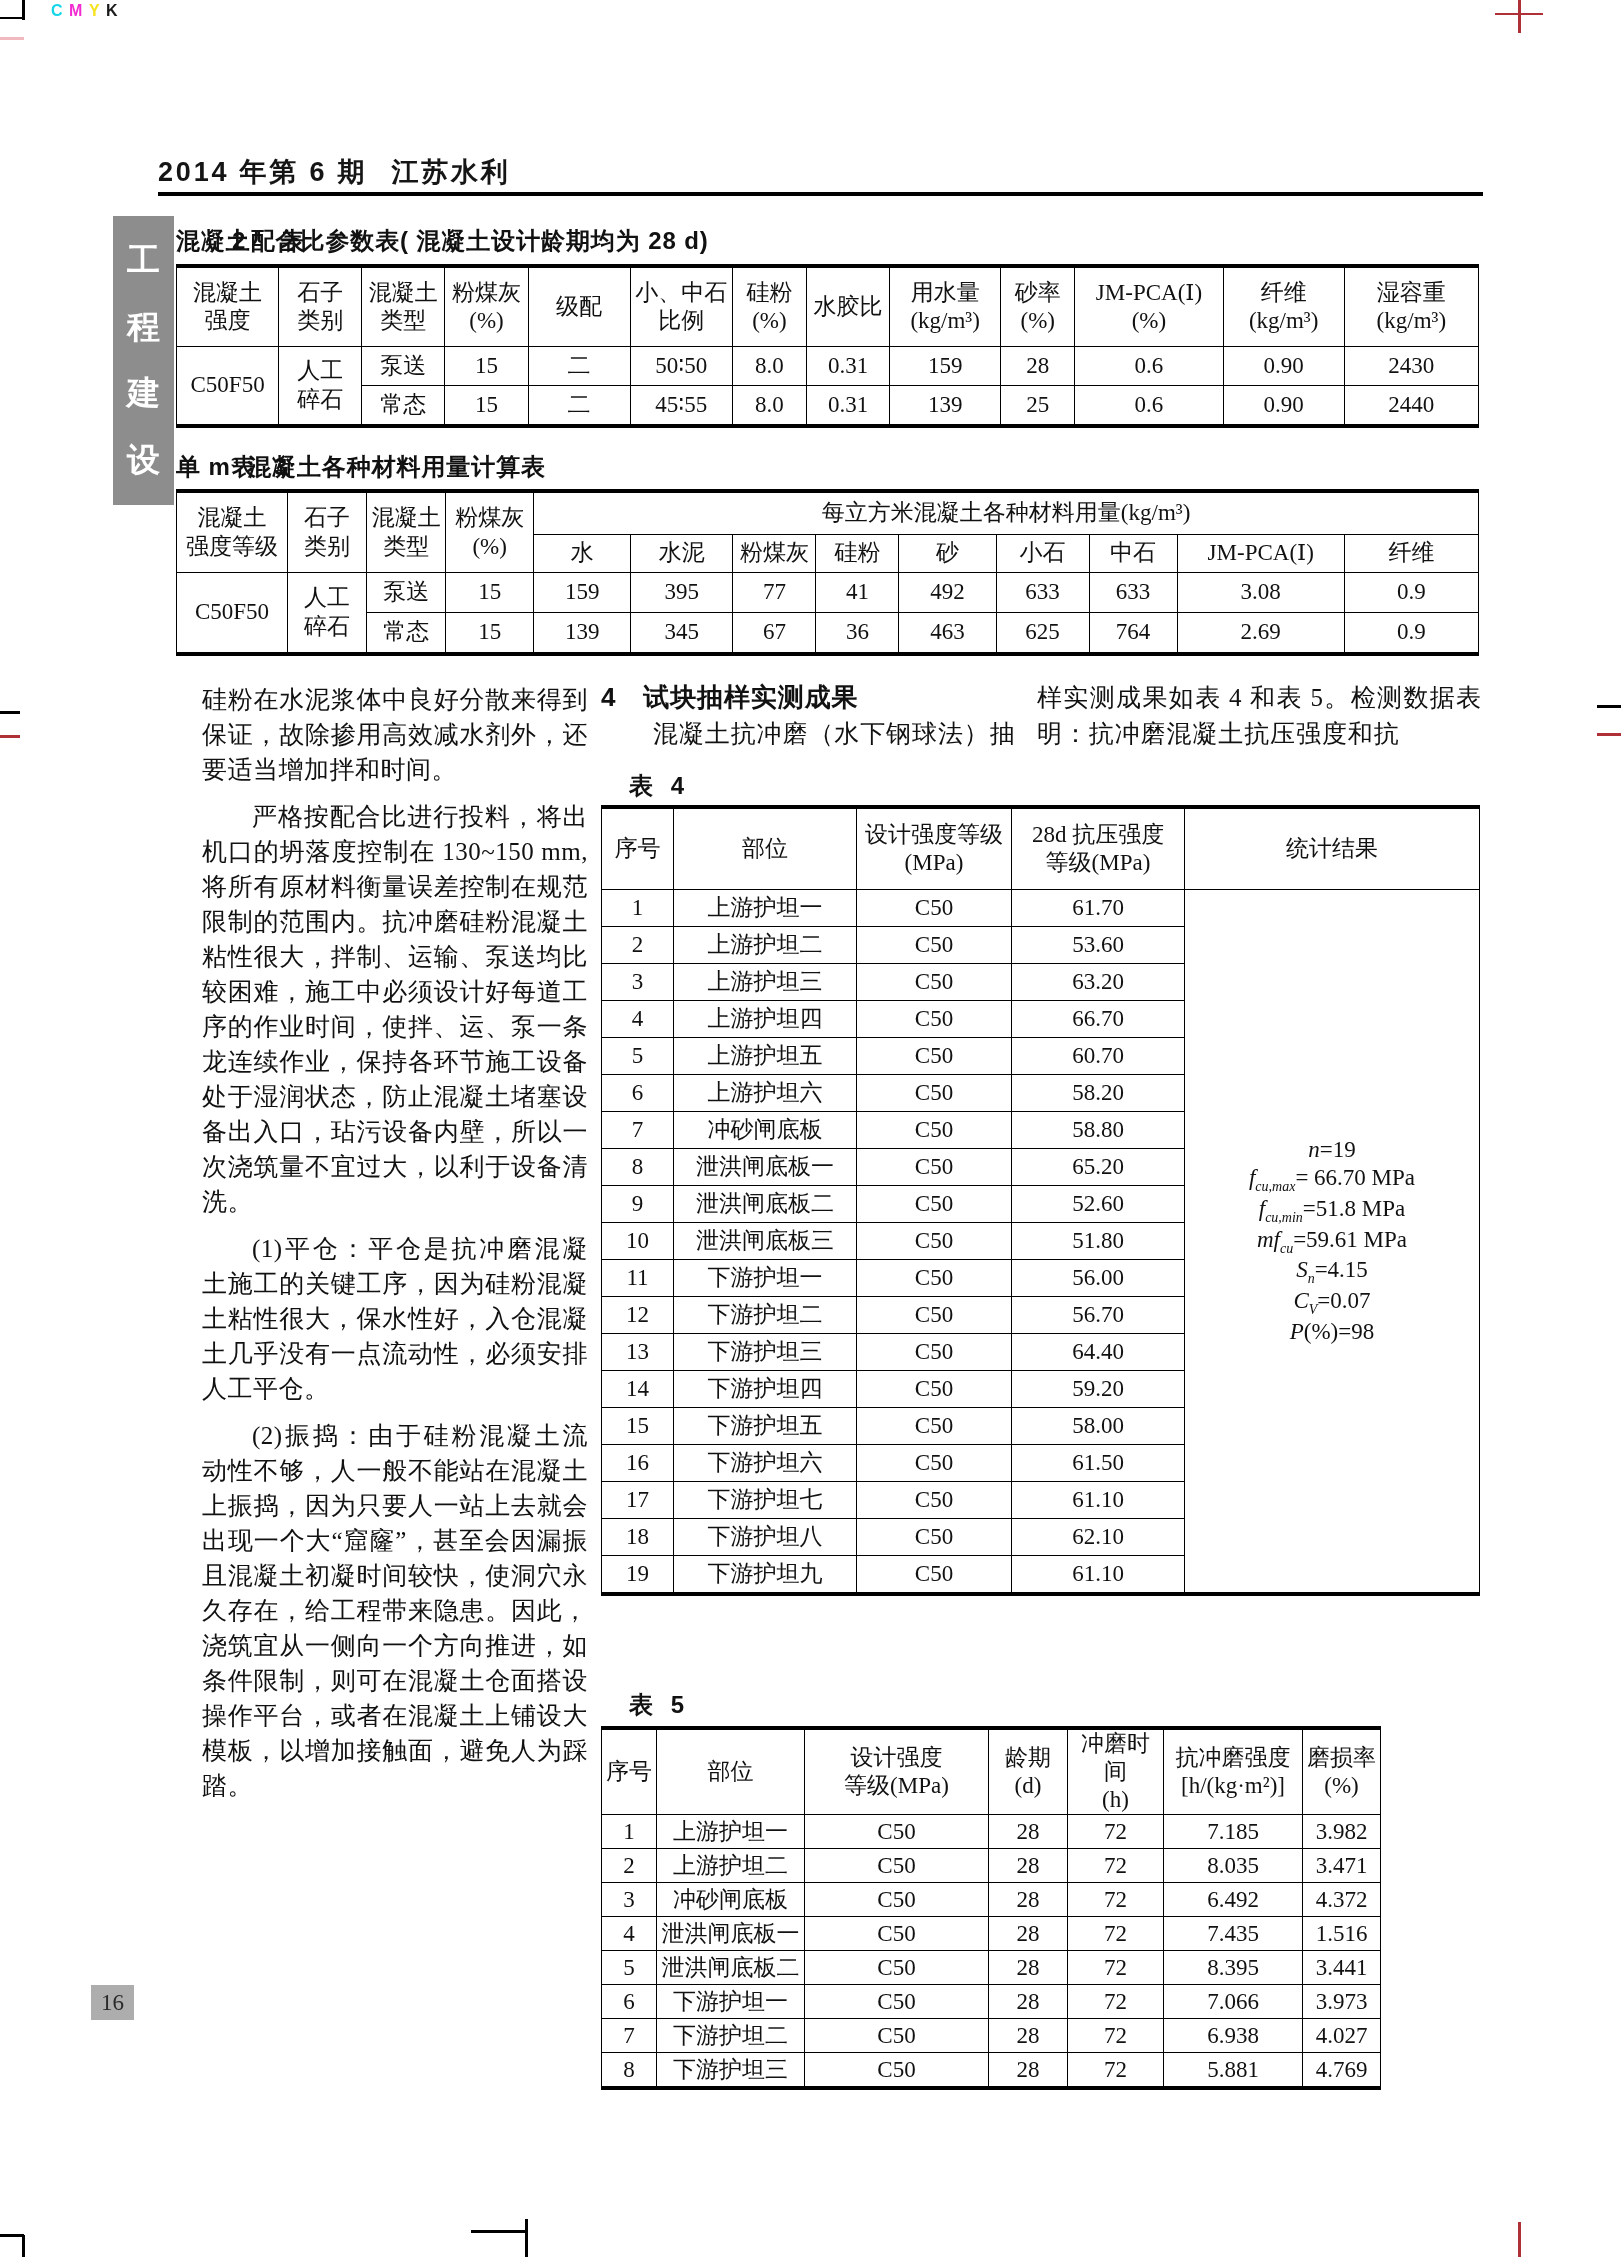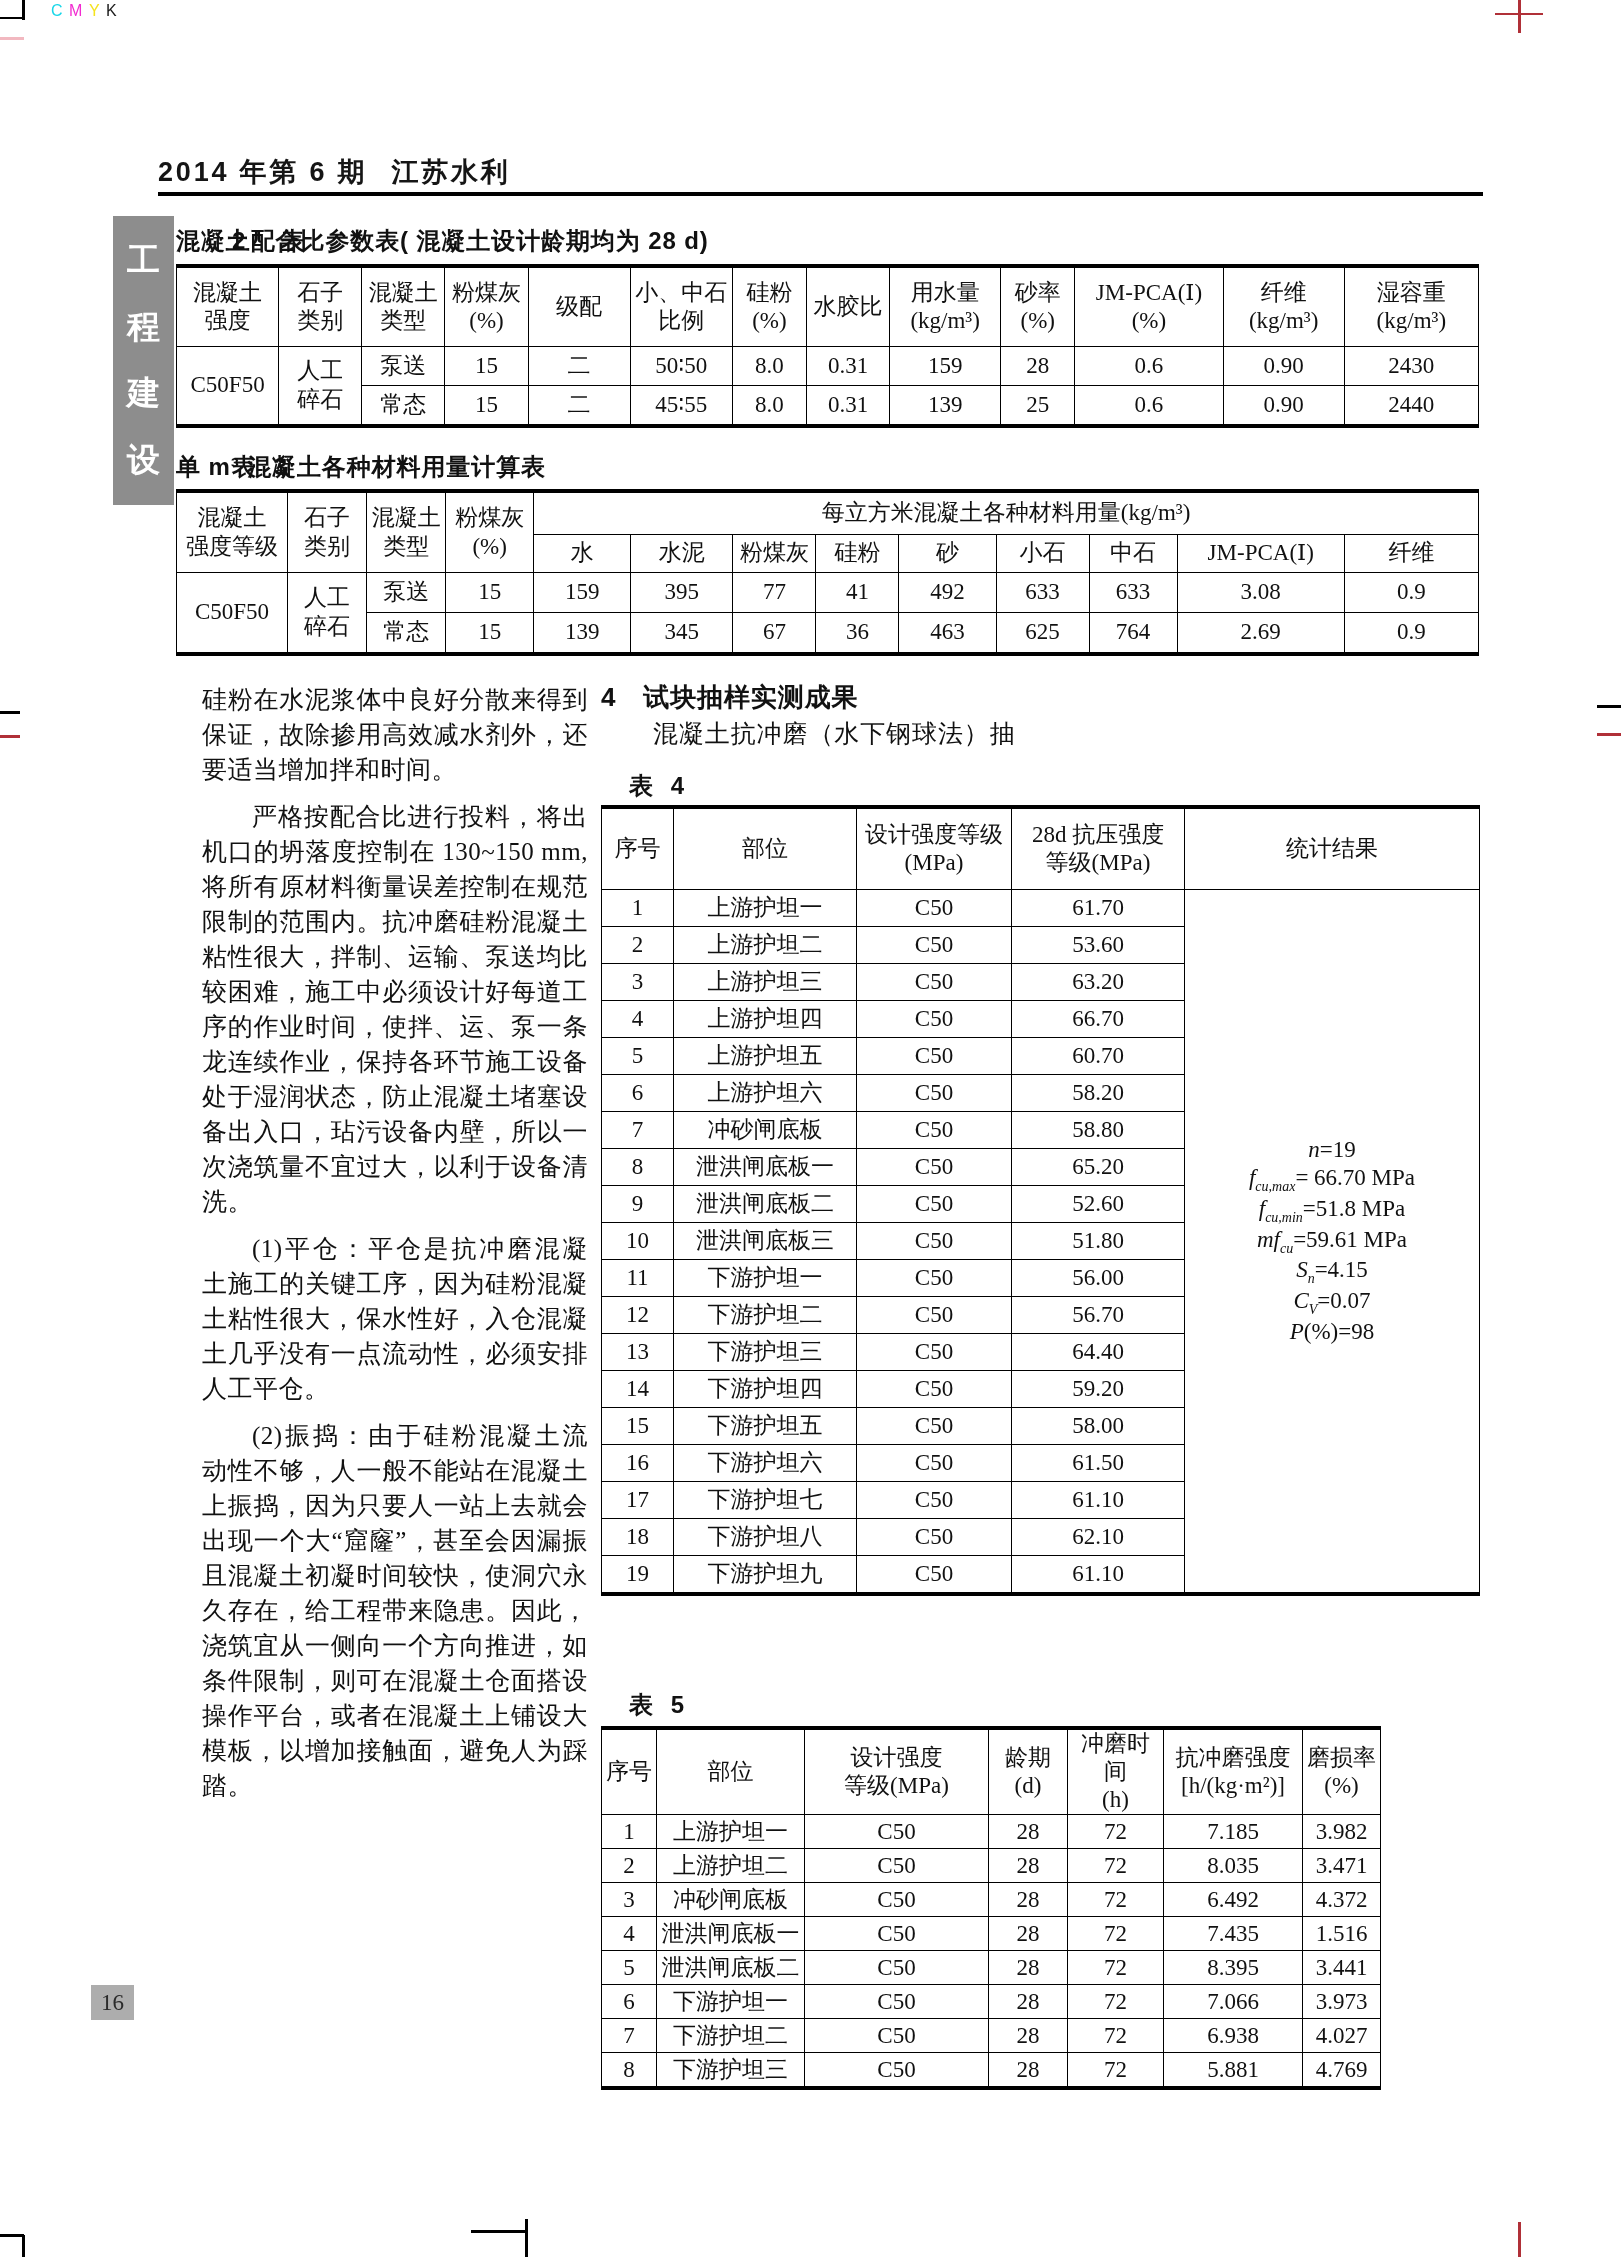--- a/index.html
+++ b/index.html
@@ -3,21 +3,21 @@
 <meta charset="utf-8">
 <style>
   html,body{margin:0;padding:0;background:#e8e8e8}
   .page{position:relative;width:1621px;height:2258px;background:#ffffff;overflow:hidden;
         font-family:"Liberation Serif","DejaVu Serif",serif;color:#111}
   
   .mark{position:absolute;background:#000}
   .mark.red{background:#b03038}
   .mark.pink{background:#f2b8c0}
   .cmyk{position:absolute;left:51px;top:1.9px;font-family:"Liberation Sans","DejaVu Sans",sans-serif;
-        font-weight:normal;font-size:16px;letter-spacing:0}
+        font-weight:bold;font-size:16px;letter-spacing:0}
   .cmyk span{display:inline-block;margin-right:6.5px}
   .c-c{color:#17d6e8}.c-m{color:#f22bd0}.c-y{color:#f5e31e}.c-k{color:#1a1a1a}
   
   .hdr{position:absolute;left:158px;top:154px;font-family:"Liberation Sans","DejaVu Sans",sans-serif;
        font-weight:bold;font-size:27px;letter-spacing:2.8px;color:#151515}
   .hdr .jrnl{margin-left:24px}
   .rule{position:absolute;left:158px;top:192px;width:1325px;height:3.7px;background:#000}
   
   .side-tab{position:absolute;left:113px;top:216px;width:61px;height:289px;background:#8d8d8d;
             display:flex;flex-direction:column;align-items:center;justify-content:space-evenly;
@@ -251,20 +251,21 @@
 
   <div class="colA">
     <p class="cont">硅粉在水泥浆体中良好分散来得到保证，故除掺用高效减水剂外，还要适当增加拌和时间。</p>
     <p>严格按配合比进行投料，将出机口的坍落度控制在 130~150 mm,将所有原材料衡量误差控制在规范限制的范围内。抗冲磨硅粉混凝土粘性很大，拌制、运输、泵送均比较困难，施工中必须设计好每道工序的作业时间，使拌、运、泵一条龙连续作业，保持各环节施工设备处于湿润状态，防止混凝土堵塞设备出入口，玷污设备内壁，所以一次浇筑量不宜过大，以利于设备清洗。</p>
     <p>(1)平仓：平仓是抗冲磨混凝土施工的关键工序，因为硅粉混凝土粘性很大，保水性好，入仓混凝土几乎没有一点流动性，必须安排人工平仓。</p>
     <p>(2)振捣：由于硅粉混凝土流动性不够，人一般不能站在混凝土上振捣，因为只要人一站上去就会出现一个大“窟窿”，甚至会因漏振且混凝土初凝时间较快，使洞穴永久存在，给工程带来隐患。因此，浇筑宜从一侧向一个方向推进，如条件限制，则可在混凝土仓面搭设操作平台，或者在混凝土上铺设大模板，以增加接触面，避免人为踩踏。</p>
   </div>
 
   <div class="sec-h">4　试块抽样实测成果</div>
   <div class="sec-l2">混凝土抗冲磨（水下钢球法）抽</div>
+  <div class="colC">样实测成果如表 4 和表 5。检测数据表明：抗冲磨混凝土抗压强度和抗</div>
 
   <div class="cap t4" style="left:601px;top:764px;width:878px">
     <span class="lbl">表 4</span>
   </div>
 
   <table class="dt t4t" style="left:601px;top:805px;width:878px">
     <colgroup>
       <col style="width:72px">
         <col style="width:183px">
         <col style="width:155px">

